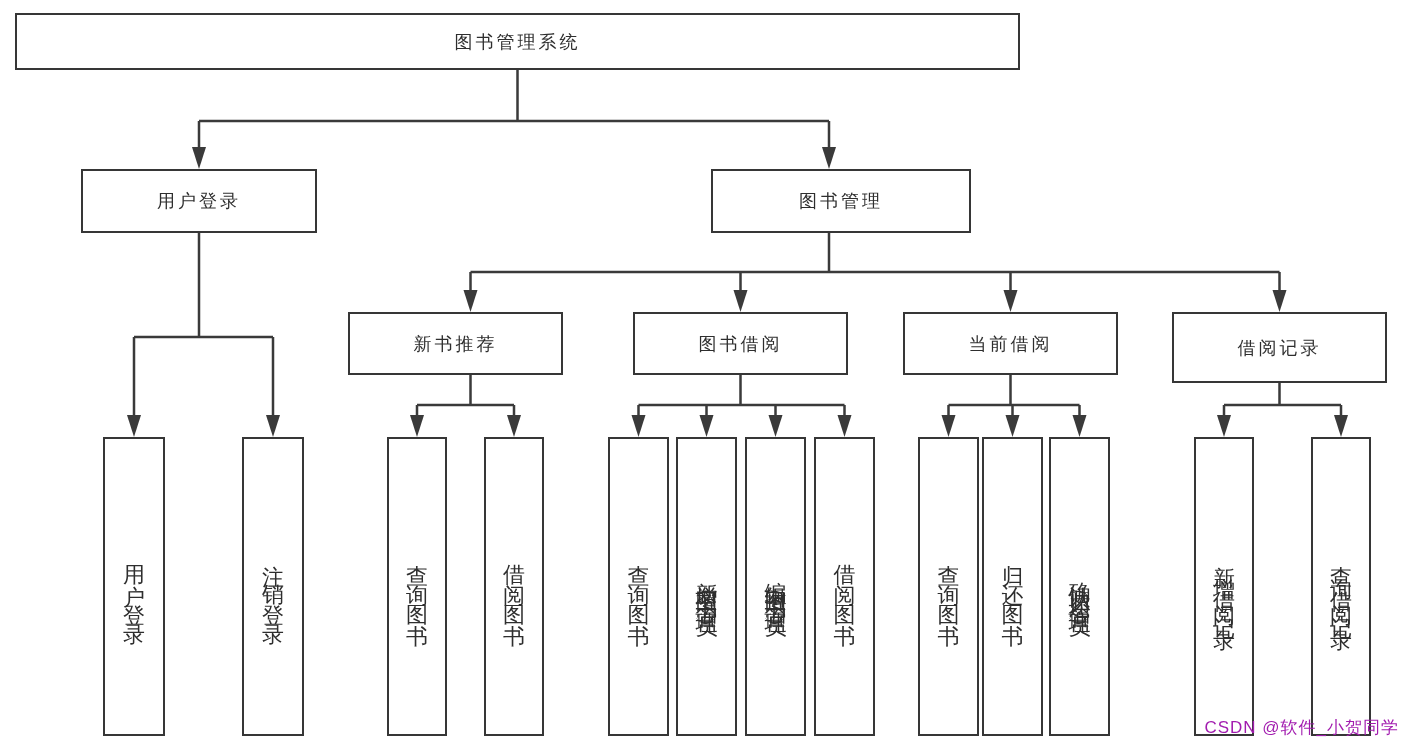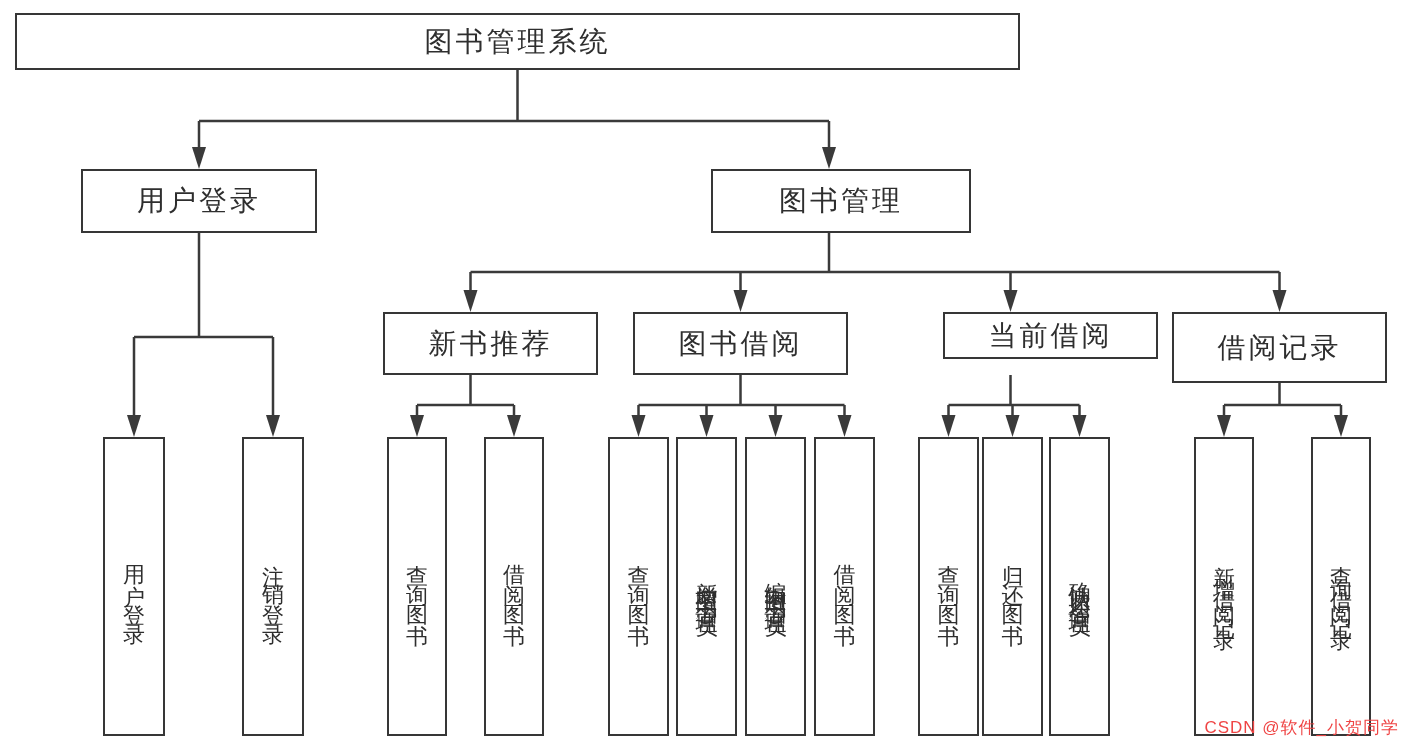--- a/index.html
+++ b/index.html
@@ -7,31 +7,31 @@
     position:relative;width:1405px;height:747px;background:#ffffff;
     font-family:"Liberation Sans","DejaVu Sans",sans-serif;color:#2e2e2e;
     overflow:hidden;
   }
   .wires{position:absolute;left:0;top:0;z-index:1;}
   .box{
     position:absolute;background:#ffffff;border:2.5px solid #363636;
     box-sizing:border-box;display:flex;align-items:center;justify-content:center;
     z-index:2;
   }
-  .hbox{font-size:28px;letter-spacing:3px;font-weight:400;}
+  .hbox{font-size:18px;letter-spacing:3px;font-weight:400;}
   .leaf{
     writing-mode:vertical-rl;text-orientation:mixed;
     font-size:22px;line-height:1;
   }
   .sp-wide{letter-spacing:20px;}
   .sp-med{letter-spacing:13px;}
   .sp-tight{letter-spacing:5px;}
   .watermark{
     position:absolute;top:716px;right:6px;z-index:5;
-    font-size:17px;color:#ef4444;letter-spacing:1px;white-space:nowrap;
+    font-size:17px;color:#a21caf;letter-spacing:1px;white-space:nowrap;
   }
 </style>
 </head>
 <body>
 
 <div class="canvas">
 
   <svg class="wires" width="1405" height="747" viewBox="0 0 1405 747">
     <g stroke="#3a3a3a" stroke-width="2.5" fill="none">
 
@@ -70,23 +70,23 @@
       <polygon points="1217,415 1231,415 1224,437"></polygon>
       <polygon points="1334,415 1348,415 1341,437"></polygon>
     </g>
   </svg>
 
   <div class="box hbox" style="left:15px;top:13px;width:1005px;height:57px">图书管理系统</div>
 
   <div class="box hbox" style="left:81px;top:169px;width:236px;height:64px">用户登录</div>
   <div class="box hbox" style="left:711px;top:169px;width:260px;height:64px">图书管理</div>
 
-  <div class="box hbox" style="left:383px;top:312px;width:215px;height:63px">新书推荐</div>
+  <div class="box hbox" style="left:348px;top:312px;width:215px;height:63px">新书推荐</div>
   <div class="box hbox" style="left:633px;top:312px;width:215px;height:63px">图书借阅</div>
-  <div class="box hbox" style="left:943px;top:312px;width:215px;height:47px">当前借阅</div>
+  <div class="box hbox" style="left:903px;top:312px;width:215px;height:63px">当前借阅</div>
   <div class="box hbox" style="left:1172px;top:312px;width:215px;height:71px">借阅记录</div>
 
   <div class="box leaf sp-wide" style="left:103px;top:437px;width:62px;height:299px">用户登录</div>
   <div class="box leaf sp-wide" style="left:242px;top:437px;width:62px;height:299px">注销登录</div>
 
   <div class="box leaf sp-wide" style="left:387px;top:437px;width:60px;height:299px">查询图书</div>
   <div class="box leaf sp-wide" style="left:484px;top:437px;width:60px;height:299px">借阅图书</div>
 
   <div class="box leaf sp-wide" style="left:608px;top:437px;width:61px;height:299px">查询图书</div>
   <div class="box leaf sp-tight" style="left:676px;top:437px;width:61px;height:299px">新增图书（管理员）</div>

